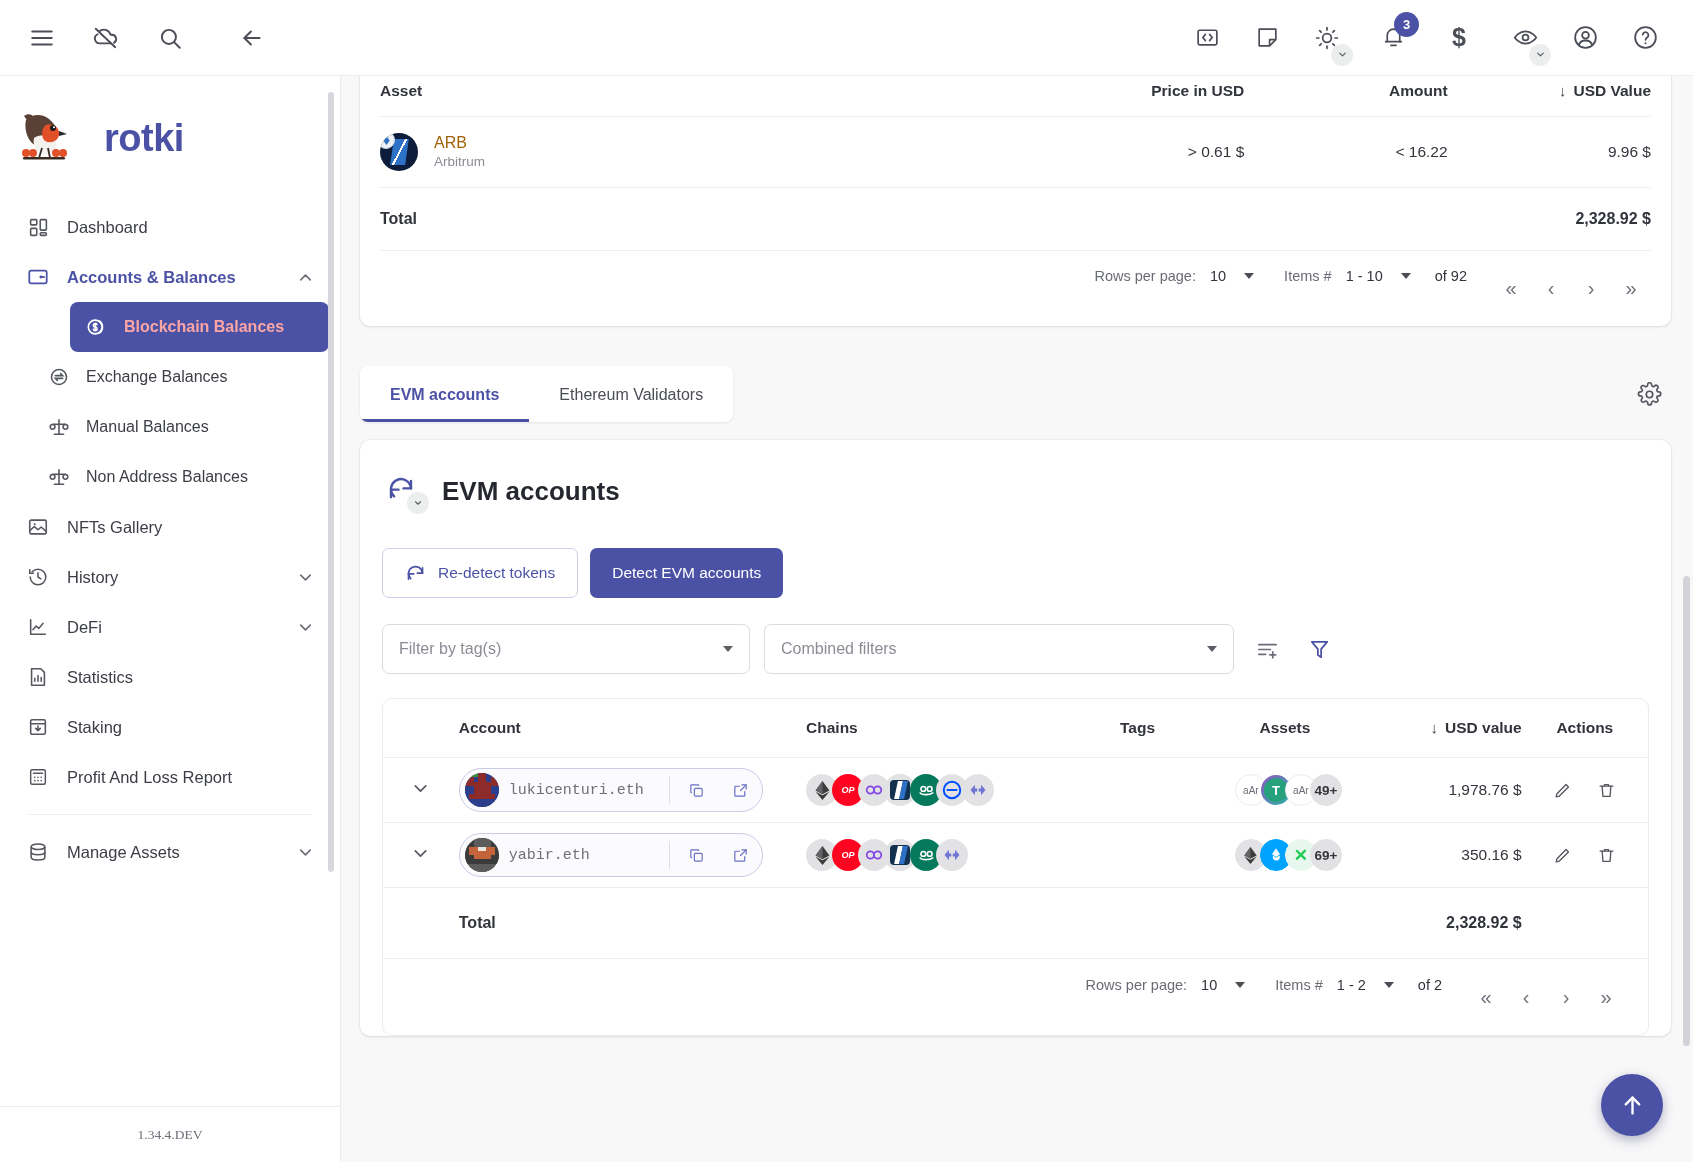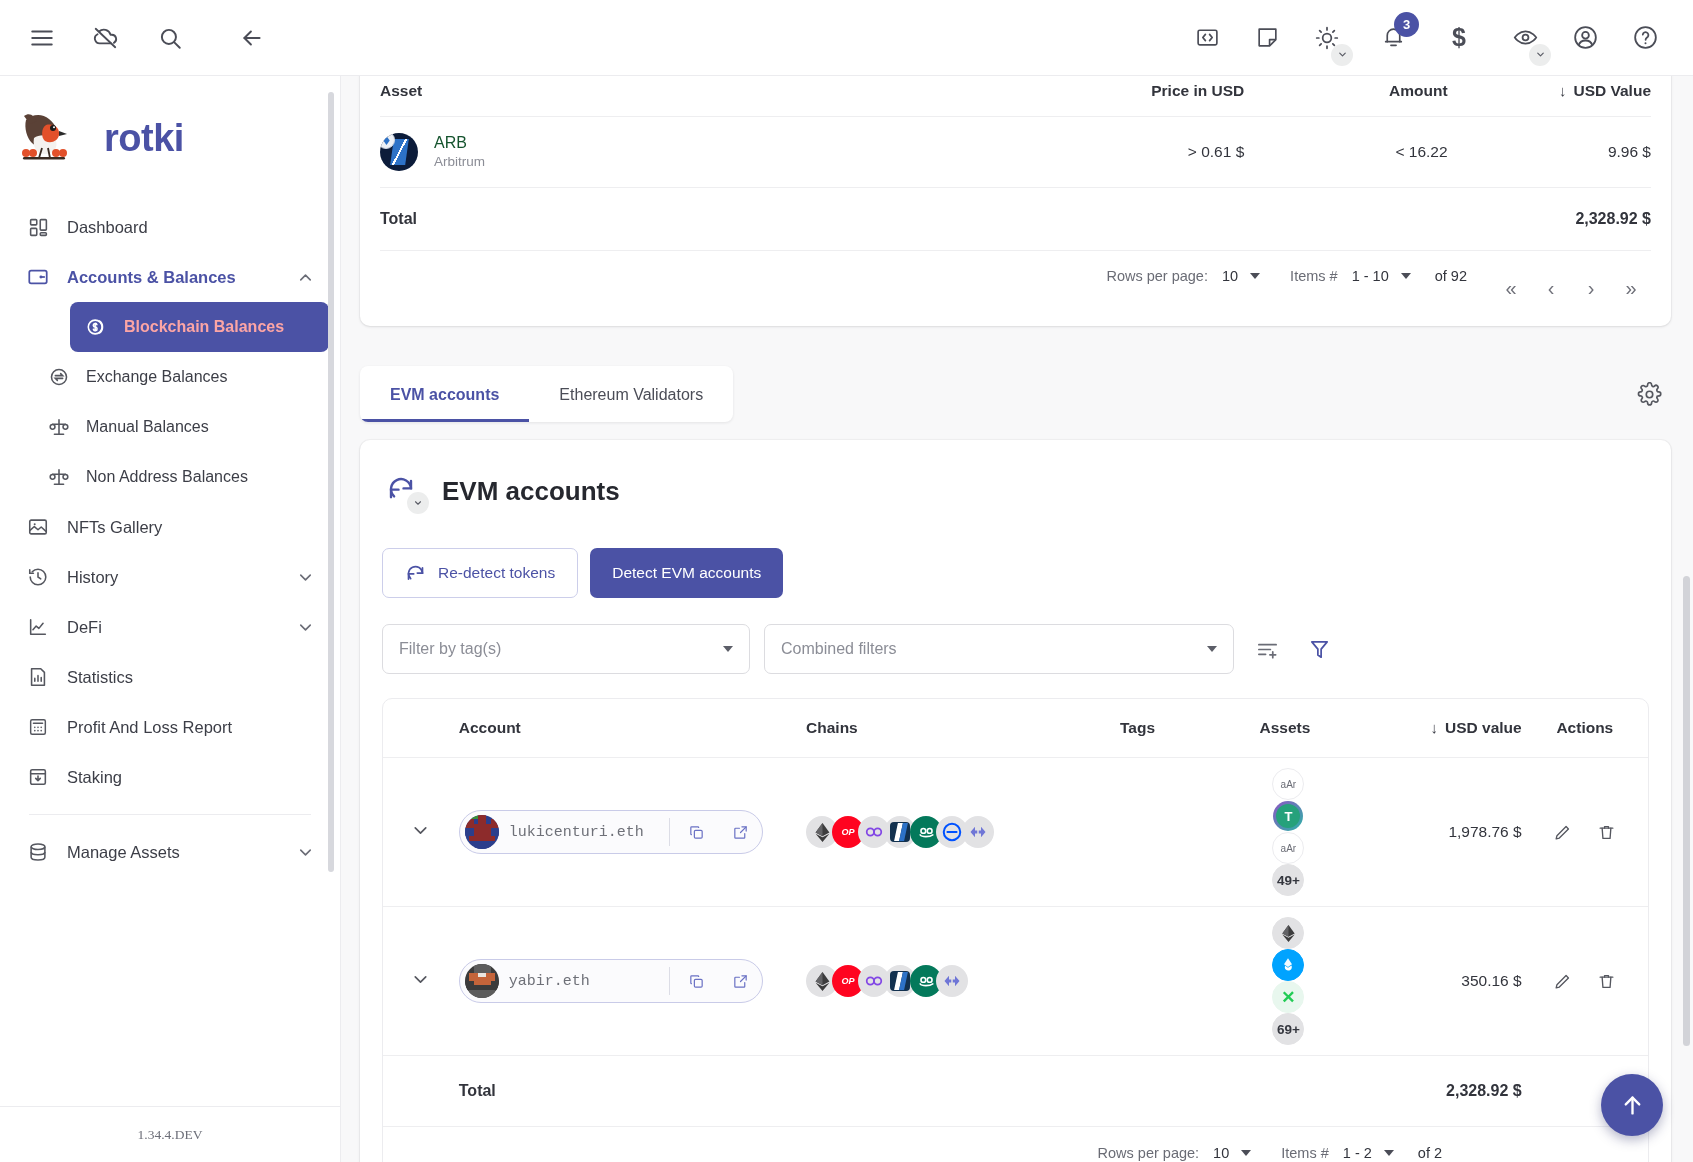--- a/index.html
+++ b/index.html
@@ -133,34 +133,34 @@
   .asset-logo:after{
     content:""; position:absolute; width:15px;height:26px;
     background:linear-gradient(110deg,#2d72c7 0 45%, #ffffff 45% 55%, #2d72c7 55%);
     transform:skewX(-8deg);
   }
   .asset-badge {
     position:absolute; top:-2px; left:-3px; width:18px;height:18px;
     border-radius:50%; background:#eef1f6; border:1px solid #cfd6e2; z-index:3;
     display:flex;align-items:center;justify-content:center;
   }
-  .asset-sym { font-size:16px; color:#14532d; line-height:1.25; }
+  .asset-sym { font-size:16px; color:#a16207; line-height:1.25; }
   .asset-sub { font-size:13.5px; color:#8b8d96; line-height:1.3; }
   .total-row td { font-weight:700; font-size:16px; border-top:1px solid #eeeef0; padding:22px 0; }
 
   
   .pager {
     display:flex; align-items:flex-start; justify-content:flex-end;
     gap:0; padding:17px 0 18px 0;
     border-top:1px solid #eeeef0;
     font-size:14.5px; color:#5c5e68;
   }
   .pager .lbl { color:#6a6c75; }
   .pg-select {
-    display:flex;align-items:center;gap:12px;
+    display:flex;align-items:center;gap:18px;
     margin:0 8px 0 14px; color:#32343c; cursor:pointer;
   }
   .caret { width:0;height:0;border-left:5px solid transparent;border-right:5px solid transparent;border-top:6px solid #4b4d57; }
   .pg-of { margin:0 6px 0 16px; color:#32343c; }
   .pg-btns { display:flex; align-items:center; gap:0; margin-left:18px; }
   .pg-btn {
     width:40px;height:40px;border-radius:50%;
     display:flex;align-items:center;justify-content:center;
     color:#6f7079; cursor:pointer; font-size:20px; line-height:1;
   }
@@ -238,21 +238,21 @@
   .pill-btn { width:34px;height:34px;border-radius:50%; display:flex;align-items:center;justify-content:center; color:#6a71c4; cursor:pointer; }
 
   .chain-stack { display:flex; align-items:center; }
   .chip {
     width:32px;height:32px;border-radius:50%;
     background:#e2e2e4; margin-right:-6px;
     display:flex;align-items:center;justify-content:center;
     position:relative; overflow:hidden; flex:0 0 32px;
   }
   .chip svg,.chip div { display:block; }
-  .asset-stack { display:flex; align-items:center; justify-content:center;flex-direction:column; }
+  .asset-stack { display:flex; align-items:center; justify-content:center; }
   .achip {
     width:32px;height:32px;border-radius:50%;
     background:#fff; border:1px solid #ececef; margin-right:-7px;
     display:flex;align-items:center;justify-content:center;
     font-size:10px; color:#6b6d76; position:relative; overflow:hidden; flex:0 0 32px;
   }
   .achip.more { background:#e2e2e4; border-color:#e2e2e4; color:#34363e; font-size:13.5px; font-weight:700; }
   .act-btn { width:40px;height:40px;border-radius:50%;display:inline-flex;align-items:center;justify-content:center;color:#55575f;cursor:pointer; }
   .tot-row td { font-weight:700; font-size:16px; padding:26px 0; }
 
@@ -501,43 +501,43 @@
               <svg width="22" height="22" viewBox="0 0 24 24" fill="none" stroke="currentColor" stroke-width="1.7" stroke-linejoin="round">
                   <path d="M5 3h10l4 4v14H5z"></path>
                   <path d="M8.5 16.5v-3M12 16.5v-6M15.5 16.5v-4" stroke-linecap="round"></path>
                 </svg>
             </span>
             <span>Statistics</span>
           </div>
 
           <div class="nav-item">
             <span class="ic">
+              <svg width="22" height="22" viewBox="0 0 24 24" fill="none" stroke="currentColor" stroke-width="1.7" stroke-linecap="round" stroke-linejoin="round">
+                  <rect x="4" y="4" width="16" height="16" rx="1.6"></rect>
+                  <path d="M4 8.5h16"></path>
+                  <path d="M12 11v5M9.5 13.5l2.5 2.5 2.5-2.5"></path>
+                </svg>
+            </span>
+            <span>Staking</span>
+          </div>
+
+          <div class="nav-item">
+            <span class="ic">
               <svg width="22" height="22" viewBox="0 0 24 24" fill="none" stroke="currentColor" stroke-width="1.6" stroke-linecap="round">
                   <rect x="4" y="4" width="16" height="16" rx="1.6"></rect>
                   <path d="M7 8h10"></path>
                   <circle cx="8.5" cy="12.4" r=".9" fill="currentColor" stroke="none"></circle>
                   <circle cx="12" cy="12.4" r=".9" fill="currentColor" stroke="none"></circle>
                   <circle cx="15.5" cy="12.4" r=".9" fill="currentColor" stroke="none"></circle>
                   <circle cx="8.5" cy="16" r=".9" fill="currentColor" stroke="none"></circle>
                   <circle cx="12" cy="16" r=".9" fill="currentColor" stroke="none"></circle>
                   <circle cx="15.5" cy="16" r=".9" fill="currentColor" stroke="none"></circle>
                 </svg>
             </span>
             <span>Profit And Loss Report</span>
-          </div>
-
-          <div class="nav-item">
-            <span class="ic">
-              <svg width="22" height="22" viewBox="0 0 24 24" fill="none" stroke="currentColor" stroke-width="1.7" stroke-linecap="round" stroke-linejoin="round">
-                  <rect x="4" y="4" width="16" height="16" rx="1.6"></rect>
-                  <path d="M4 8.5h16"></path>
-                  <path d="M12 11v5M9.5 13.5l2.5 2.5 2.5-2.5"></path>
-                </svg>
-            </span>
-            <span>Staking</span>
           </div>
 
           <div class="nav-divider"></div>
 
           <div class="nav-item">
             <span class="ic">
               <svg width="22" height="22" viewBox="0 0 24 24" fill="none" stroke="currentColor" stroke-width="1.7">
                   <ellipse cx="12" cy="6.3" rx="7.5" ry="3"></ellipse>
                   <path d="M4.5 6.3v11.4c0 1.7 3.4 3 7.5 3s7.5-1.3 7.5-3V6.3"></path>
                   <path d="M4.5 12c0 1.7 3.4 3 7.5 3s7.5-1.3 7.5-3"></path>

